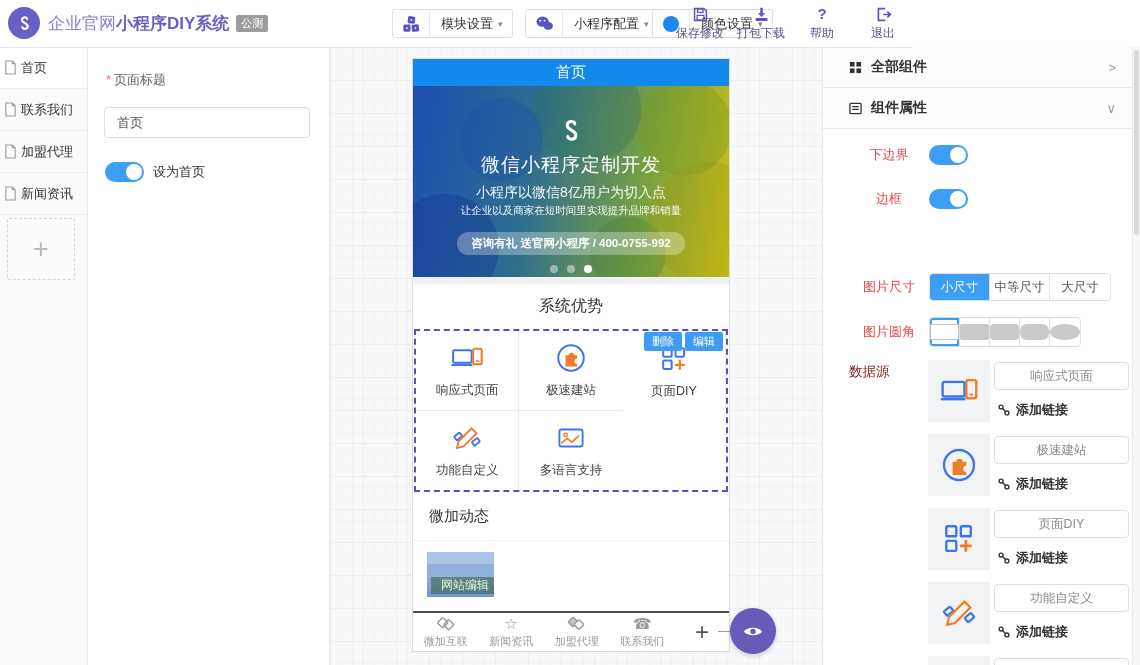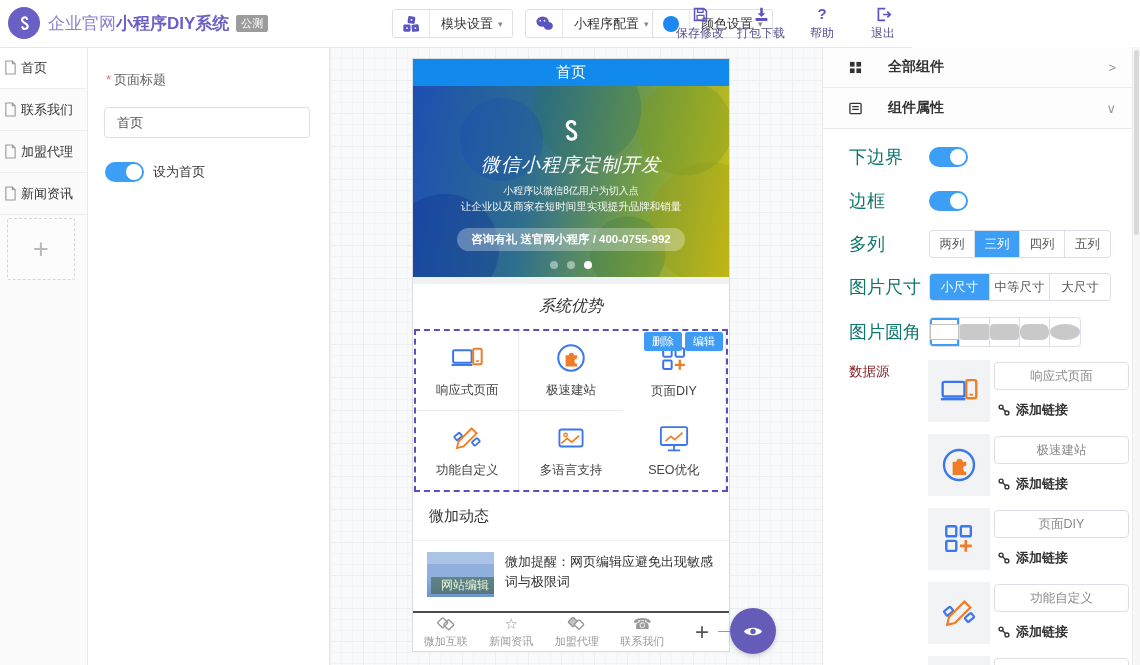--- a/index.html
+++ b/index.html
@@ -60,29 +60,29 @@
   .p-banner{height:191px;display:flex;flex-direction:column;align-items:center;color:#fff;cursor:pointer;
     background:
      radial-gradient(circle 55px at 10% 85%, rgba(10,40,140,.30) 98%, transparent),
      radial-gradient(circle 42px at 28% 28%, rgba(20,70,180,.25) 98%, transparent),
      radial-gradient(circle 55px at 55% 12%, rgba(40,110,90,.28) 98%, transparent),
      radial-gradient(circle 48px at 86% 22%, rgba(120,150,30,.35) 98%, transparent),
      radial-gradient(circle 62px at 94% 72%, rgba(150,150,20,.30) 98%, transparent),
      radial-gradient(circle 38px at 68% 88%, rgba(60,120,60,.30) 98%, transparent),
      linear-gradient(100deg,#1d4fb2 0%,#2e6e8e 38%,#7ba23f 72%,#d3c415 100%);}
   .b-glyph{margin-top:31px;height:30px;}
-  .b-title{font-size:19px;letter-spacing:1px;margin-top:5px;font-style:italic;}
-  .b-sub{font-size:10px;color:rgba(255,255,255,.95);margin-top:6px;}
+  .b-title{font-size:19px;letter-spacing:1px;margin-top:5px;}
+  .b-sub{font-size:14px;color:rgba(255,255,255,.95);margin-top:6px;}
   .b-sub2{font-size:10.5px;color:rgba(255,255,255,.95);margin-top:2px;}
   .b-pill{margin-top:14px;background:rgba(255,255,255,.30);border-radius:12px;padding:4px 14px;font-size:11.5px;font-weight:bold;}
   .b-dots{margin-top:10px;display:flex;gap:9px;}
   .dot{width:8px;height:8px;border-radius:50%;background:rgba(255,255,255,.45);}
   .dot.active{background:#fff;}
   .p-gap{height:7px;background:#f0f1f2;}
-  .p-sectitle{height:45px;display:flex;align-items:center;justify-content:center;font-size:16px;color:#333;background:#fff;font-style:italic;}
+  .p-sectitle{height:45px;display:flex;align-items:center;justify-content:center;font-size:16px;color:#333;background:#fff;}
   .p-grid{height:163px;margin:0 1px;border:2px dashed #5a4fc0;box-sizing:border-box;display:grid;grid-template-columns:1fr 1fr 1fr;grid-template-rows:1fr 1fr;position:relative;background:#fff;}
   .p-cell{display:flex;flex-direction:column;align-items:center;justify-content:center;cursor:pointer;}
   .p-cell:nth-child(-n+3){border-bottom:1px solid #ececec;}
   .p-cell:nth-child(3n+1),.p-cell:nth-child(3n+2){border-right:1px solid #ececec;}
   .cell-ico{width:34px;height:34px;}
   .cell-ico svg,.ds-ico svg,.doc-ico svg,.link-ico svg{width:100%;height:100%;display:block;}
   .cell-label{font-size:12.5px;color:#444;margin-top:7px;}
   .badges{position:absolute;top:1px;right:3px;display:flex;gap:3px;z-index:2;}
   .badge{background:#3e9cf5;color:#fff;font-size:11px;padding:2px 8px;border-radius:2px;cursor:pointer;}
   .p-newshead{height:49px;display:flex;align-items:center;padding:0 16px;font-size:15px;color:#333;background:#fff;border-bottom:1px solid #efefef;box-sizing:border-box;}
@@ -95,24 +95,24 @@
   .tab{flex:1;display:flex;flex-direction:column;align-items:center;cursor:pointer;}
   .tab-ic{height:17px;display:flex;align-items:center;justify-content:center;}
   .tab-glyph{font-size:15px;line-height:16px;color:#999;}
   .tab-label{font-size:11px;color:#999;margin-top:1px;white-space:nowrap;}
   .tab-plus{flex:0 0 54px;font-size:24px;color:#555;text-align:center;cursor:pointer;line-height:36px;}
   .eye-line{position:absolute;left:388px;top:584px;width:16px;height:1px;background:#9a9a9a;}
   .eye-btn{position:absolute;left:400px;top:561px;width:46px;height:46px;border-radius:50%;background:#655cb9;display:flex;align-items:center;justify-content:center;cursor:pointer;box-shadow:0 2px 5px rgba(0,0,0,.18);}
   
   .panel3{position:absolute;left:822px;top:47px;width:310px;height:618px;background:#fff;border-left:1px solid #e8e8e8;box-sizing:border-box;overflow:hidden;}
   .p3-head{height:40px;display:flex;align-items:center;padding:0 16px 0 26px;border-bottom:1px solid #ebebeb;background:#fdfdfd;cursor:pointer;}
-  .p3-head-label{font-size:14px;color:#333;font-weight:bold;margin-left:26px;}
+  .p3-head-label{font-size:14px;color:#333;font-weight:bold;margin-left:9px;}
   .p3-chevron{margin-left:auto;color:#999;font-size:13px;}
   .prow{position:absolute;left:26px;display:flex;align-items:center;}
-  .prow-label{width:80px;font-size:18px;color:#0f766e;flex:none;}
+  .prow-label{width:80px;font-size:13px;color:#ef4444;flex:none;text-align:center;}
   .seg{display:flex;border:1px solid #dcdfe6;border-radius:4px;overflow:hidden;height:28px;box-sizing:border-box;background:#fff;}
   .seg span{display:flex;align-items:center;justify-content:center;font-size:12.5px;color:#555;border-right:1px solid #dcdfe6;box-sizing:border-box;cursor:pointer;}
   .seg span:last-child{border-right:none;}
   .seg span.sel{background:#3d9ef6;color:#fff;}
   .seg.cols span{width:45px;}
   .seg.sizes span{width:60px;}
   .seg.rad{height:30px;}
   .seg.rad span{width:30px;}
   .sq{width:16px;height:16px;background:#c9c9c9;}
   .sq.r1{border-radius:2px;} .sq.r2{border-radius:4px;} .sq.r3{border-radius:7px;} .sq.r4{border-radius:50%;}
@@ -345,39 +345,26 @@
       <div class="p-cell">
         <span class="cell-ico">
             <svg viewBox="0 0 44 44" width="100%" height="100%">
               <rect x="7" y="11" width="30" height="22" rx="3" fill="none" stroke="#3c76ef" stroke-width="2.4"></rect>
               <circle cx="15" cy="18" r="2.2" fill="none" stroke="#ef7d27" stroke-width="1.8"></circle>
               <path d="M9.5 29 l7.5-6.5 6 5 9.5-8.5" fill="none" stroke="#ef7d27" stroke-width="2.2"></path>
             </svg>
           </span>
         <span class="cell-label">多语言支持</span>
       </div>
-      <div class="p-cell">
-        <span class="cell-ico">
-            <svg viewBox="0 0 44 44" width="100%" height="100%">
-              <g fill="none" stroke="#3c76ef" stroke-width="2.4">
-                <rect x="5" y="8" width="34" height="23" rx="2"></rect>
-                <path d="M22 31 v6 M14 38 h16"></path>
-              </g>
-              <path d="M11 26 l7-6 5 4 10-9" fill="none" stroke="#ef7d27" stroke-width="2.2"></path>
-            </svg>
-          </span>
-        <span class="cell-label">SEO优化</span>
-      </div>
     </div>
     <div class="p-newshead">微加动态</div>
     <div class="p-newsitem">
       <span class="thumb">
         <span class="thumb-label">网站编辑</span>
       </span>
-      <span class="news-title">微加提醒：网页编辑应避免出现敏感词与极限词</span>
     </div>
     <div class="p-tabbar">
       <div class="tab">
         <span class="tab-ic">
             <svg viewBox="0 0 20 16" width="20" height="16">
               <g fill="none" stroke="#999" stroke-width="1.4">
                 <rect x="3" y="3" width="7.5" height="7.5" rx="1" transform="rotate(45 6.7 6.7)"></rect>
                 <rect x="9" y="5" width="7.5" height="7.5" rx="1" transform="rotate(45 12.7 8.7)"></rect>
               </g>
             </svg>
@@ -442,29 +429,20 @@
   </div>
 
   <div class="prow" style="top:98px;">
     <span class="prow-label">下边界</span>
     <div class="switch"></div>
   </div>
   <div class="prow" style="top:142px;">
     <span class="prow-label">边框</span>
     <div class="switch"></div>
   </div>
-  <div class="prow" style="top:183px;">
-    <span class="prow-label">多列</span>
-    <div class="seg cols">
-      <span>两列</span>
-      <span class="sel">三列</span>
-      <span>四列</span>
-      <span>五列</span>
-    </div>
-  </div>
   <div class="prow" style="top:226px;">
     <span class="prow-label">图片尺寸</span>
     <div class="seg sizes">
       <span class="sel">小尺寸</span>
       <span>中等尺寸</span>
       <span>大尺寸</span>
     </div>
   </div>
   <div class="prow" style="top:270px;">
     <span class="prow-label">图片圆角</span>

